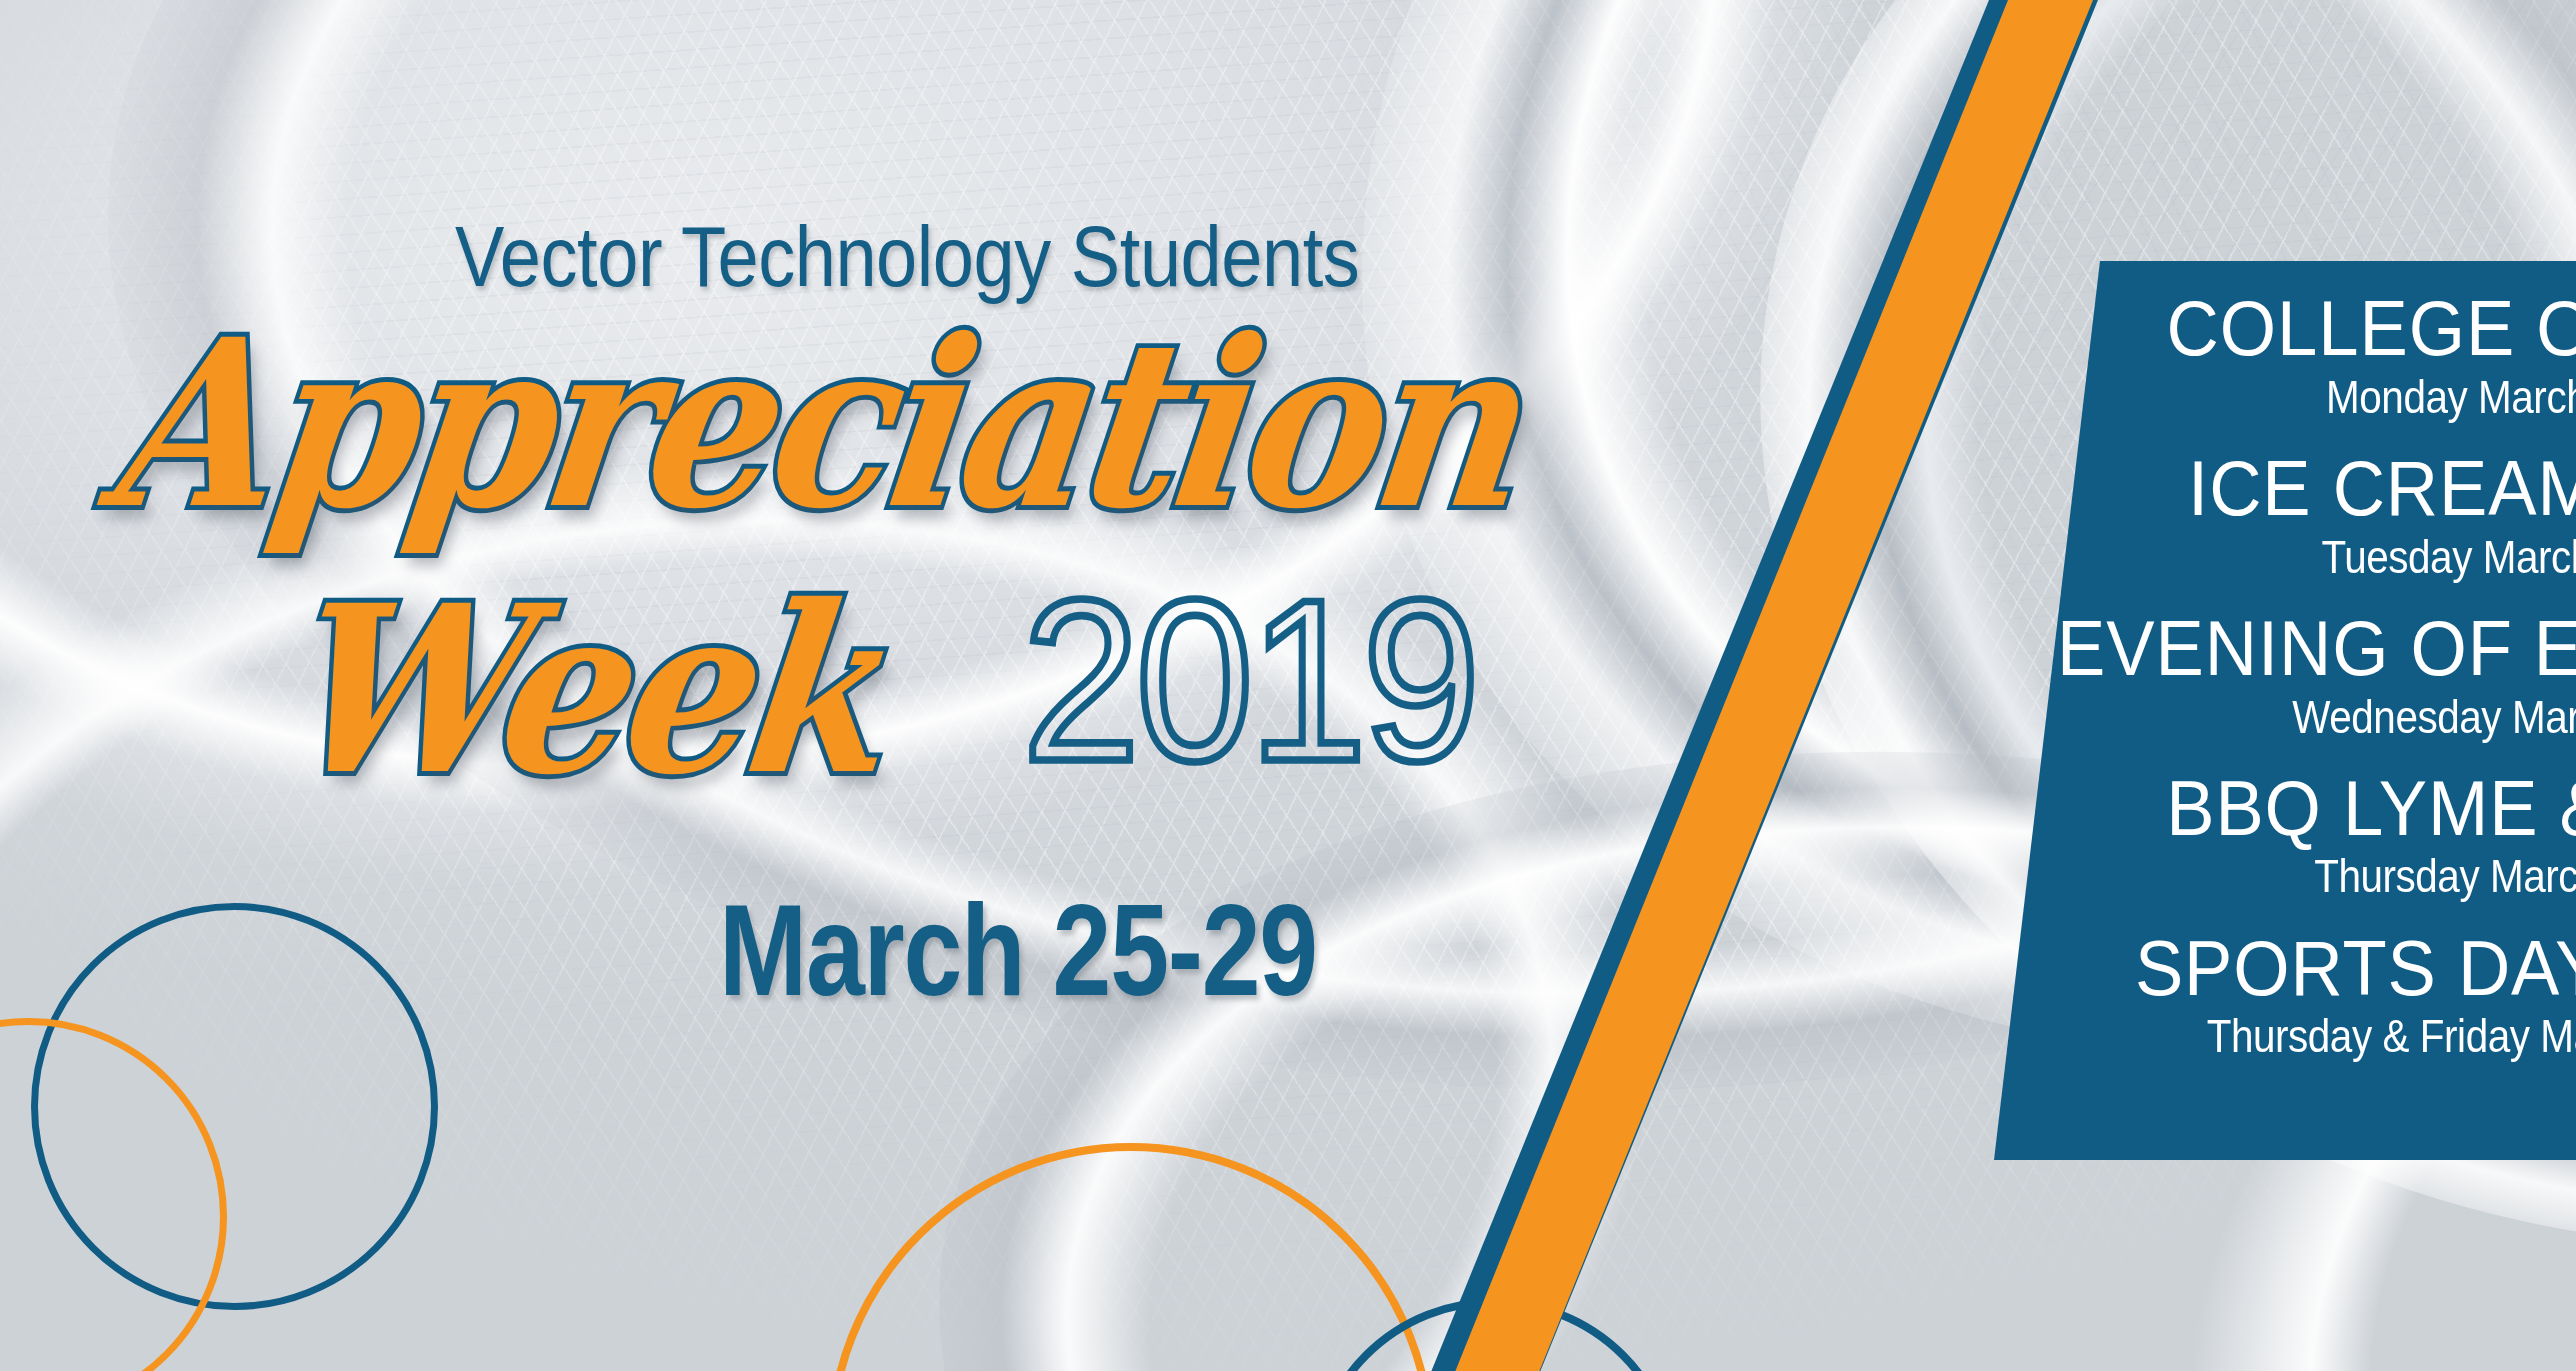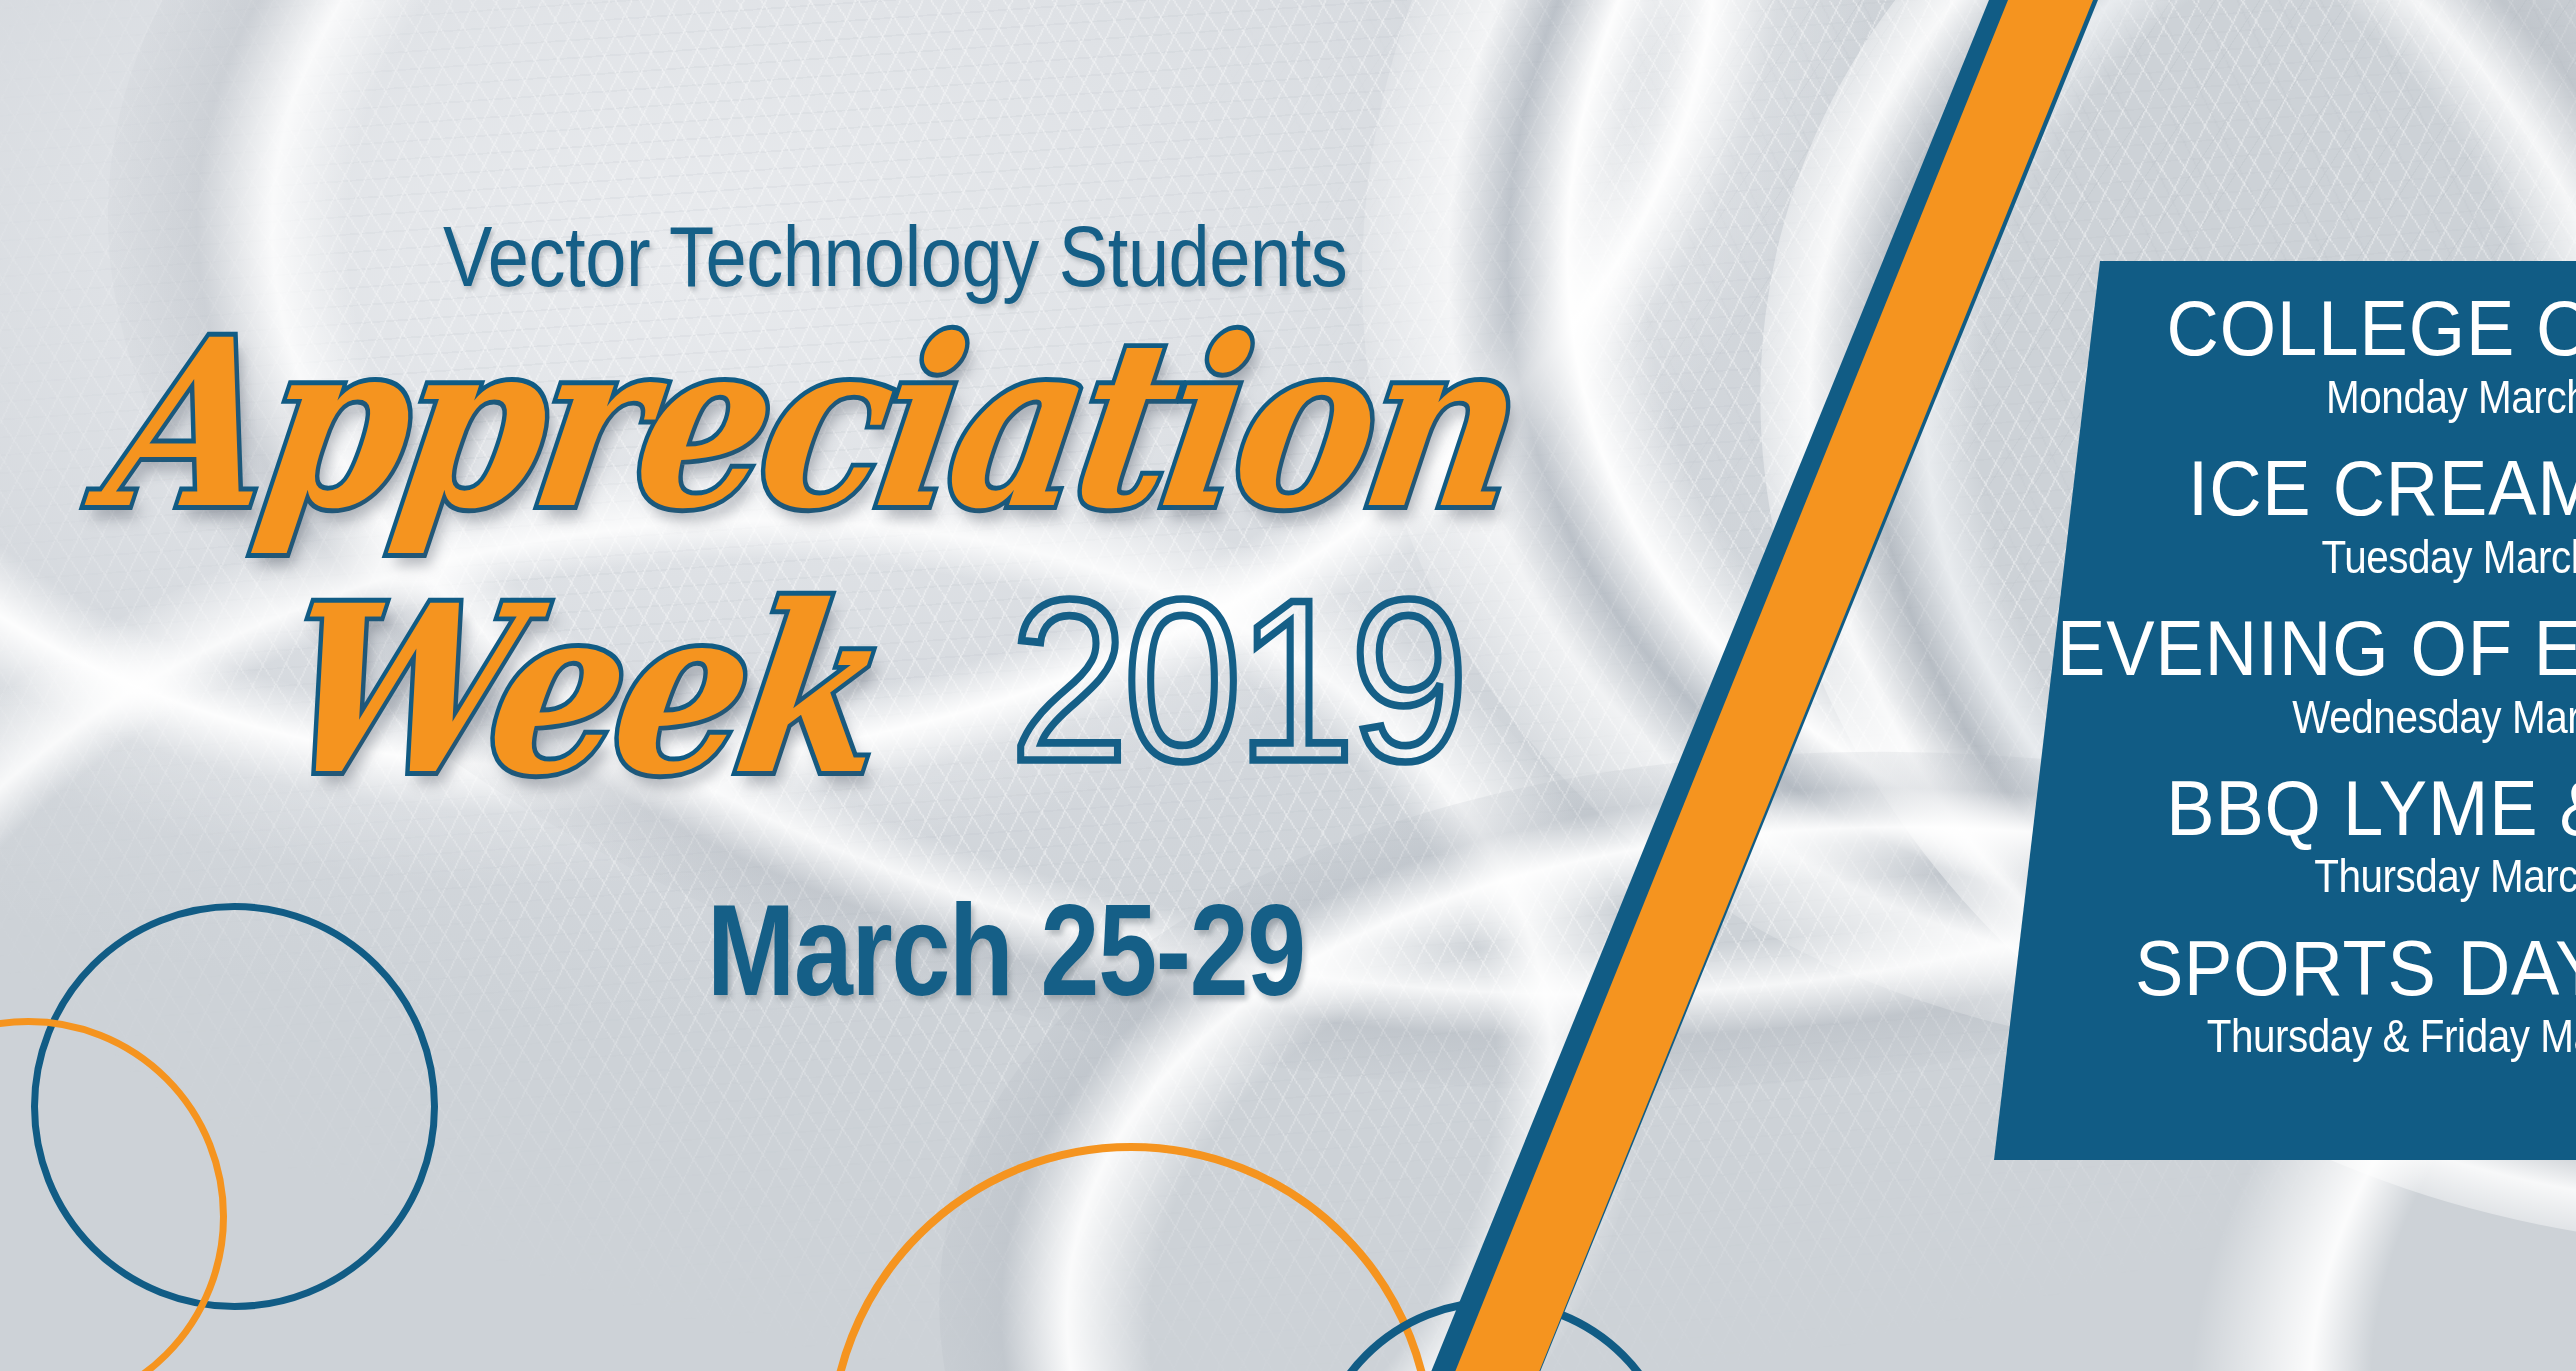--- a/index.html
+++ b/index.html
@@ -90,21 +90,21 @@
     position:absolute;
     left:1994px; top:261px;
     width:1097px; height:899px;
     background:#115c85;
     clip-path:polygon(106px 0px, 1097px 0px, 1097px 899px, 0px 899px);
   }
 
   
   .headline{
     position:absolute;
-    left:0; top:0; width:1803px; height:1133px;
+    left:12px; top:0; width:1803px; height:1133px;
     pointer-events:none;
   }
   .kicker{
     position:absolute;
     left:443px; top:207px;
     width:1236px;
     font-family:"Liberation Sans", sans-serif;
     font-size:86px;
     font-weight:400;
     letter-spacing:-0.5px;

